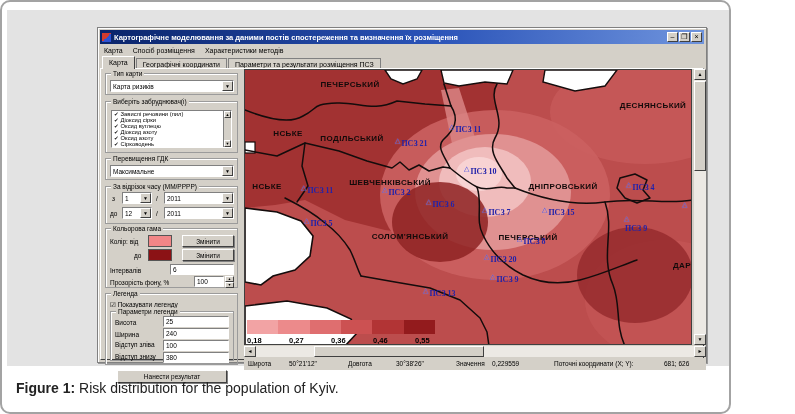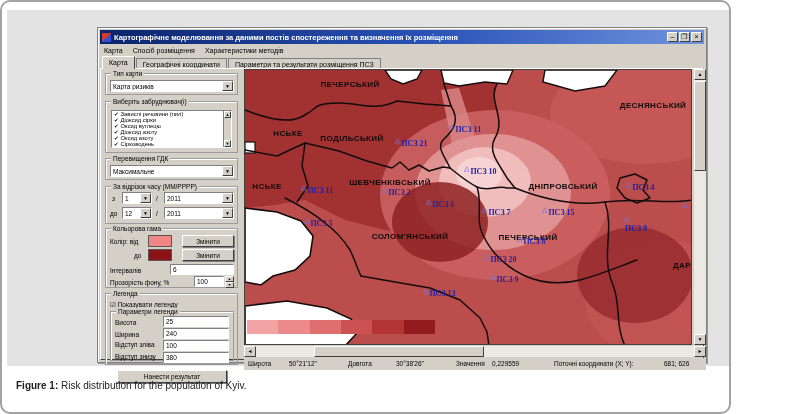--- a/index.html
+++ b/index.html
@@ -50,21 +50,21 @@
   #legendvals{position:absolute;left:2px;top:266px;width:210px;height:9px;}
   #legendvals span{position:absolute;font-size:7.5px;font-weight:bold;color:#000;}
   
   .sb-btn{position:absolute;background:#d4d0c8;border:1px solid;border-color:#fff #404040 #404040 #fff;font-size:5px;line-height:9px;text-align:center;color:#000;}
   #vscroll{position:absolute;left:450px;top:0;width:12px;height:276px;background:#ece9e4;}
   #hscroll{position:absolute;left:0;top:277px;width:462px;height:11px;background:#ece9e4;}
   .thumb{position:absolute;background:#d4d0c8;border:1px solid;border-color:#fff #404040 #404040 #fff;}
   #statusbar{position:absolute;left:0;top:289px;width:462px;height:12px;background:#d4d0c8;font-size:6.5px;color:#000;white-space:nowrap;}
   #statusbar span{position:absolute;top:2px;}
   
-  #caption{position:absolute;left:14px;top:378px;font-size:10px;color:#222;}
+  #caption{position:absolute;left:14px;top:378px;font-size:14px;color:#222;}
   #caption b{font-weight:bold;}
 </style>
 </head>
 <body>
 
 <div id="figure">
   <div id="backdrop"></div>
 
   <div id="app">
 
@@ -331,20 +331,27 @@
             </div>
           <div id="maplegend">
             <div id="legendbar">
                 <div style="background: rgb(242, 163, 164);"></div>
                 <div style="background: rgb(236, 138, 139);"></div>
                 <div style="background: rgb(223, 110, 111);"></div>
                 <div style="background: rgb(204, 81, 82);"></div>
                 <div style="background: rgb(178, 52, 53);"></div>
                 <div style="background: rgb(147, 27, 29);"></div>
               </div>
+            <div id="legendvals">
+                <span style="left: 0px;">0,18</span>
+                <span style="left: 42px;">0,27</span>
+                <span style="left: 84px;">0,36</span>
+                <span style="left: 126px;">0,46</span>
+                <span style="left: 168px;">0,55</span>
+              </div>
           </div>
         </div>
 
         <div id="vscroll">
           <div class="sb-btn" style="left:0;top:0;width:12px;height:11px;">▲</div>
           <div class="thumb" style="left:0;top:12px;width:12px;height:90px;"></div>
           <div class="sb-btn" style="left:0;bottom:0;width:12px;height:11px;">▼</div>
         </div>
         <div id="hscroll">
           <div class="sb-btn" style="left:0;top:0;width:12px;height:11px;">◄</div>

